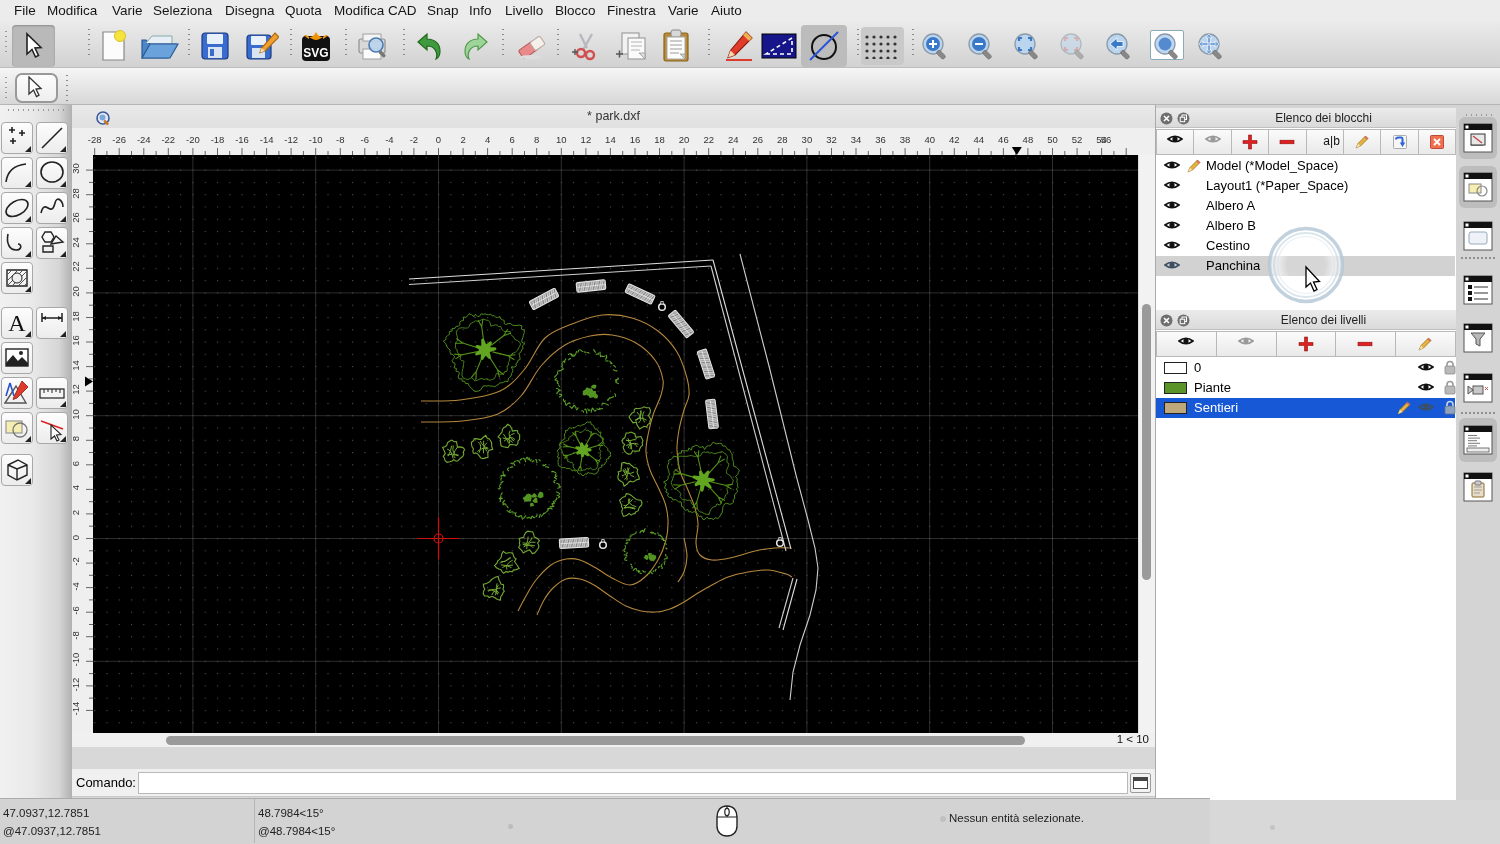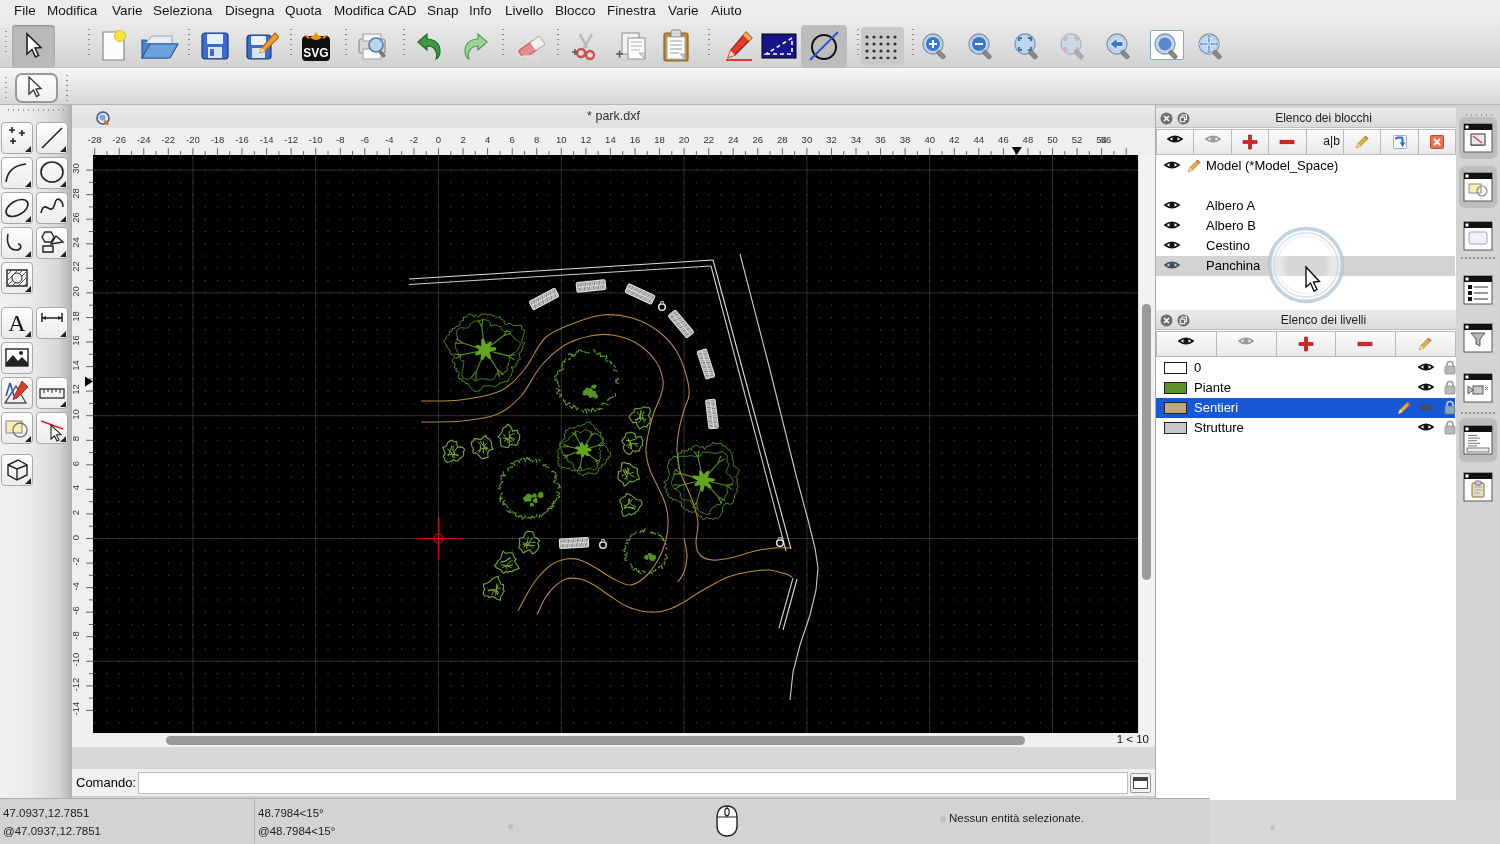--- a/index.html
+++ b/index.html
@@ -727,20 +727,26 @@
       </svg>
       <div class="row" style="top:51px;">
         <svg width="16" height="16" style="position:absolute;left:8px;top:4px;">
           <use href="#eye"></use>
         </svg>
         <svg width="16" height="16" style="position:absolute;left:30px;top:2px;">
           <use href="#pencil"></use>
         </svg>
         <div style="position:absolute;left:50px;top:2px;">Model (*Model_Space)</div>
       </div>
+      <div class="row" style="top:71px;">
+        <svg width="16" height="16" style="position:absolute;left:8px;top:4px;">
+          <use href="#eye"></use>
+        </svg>
+        <div style="position:absolute;left:50px;top:2px;">Layout1 (*Paper_Space)</div>
+      </div>
       <div class="row" style="top:91px;">
         <svg width="16" height="16" style="position:absolute;left:8px;top:4px;">
           <use href="#eye"></use>
         </svg>
         <div style="position:absolute;left:50px;top:2px;">Albero A</div>
       </div>
       <div class="row" style="top:111px;">
         <svg width="16" height="16" style="position:absolute;left:8px;top:4px;">
           <use href="#eye"></use>
         </svg>
@@ -814,30 +820,20 @@
         <div style="position:absolute;left:8px;top:4px;width:23px;height:12px;background:#bfa87c;border:1px solid #222;"></div>
         <div style="position:absolute;left:38px;top:2px;">Sentieri</div>
         <svg width="16" height="16" style="position:absolute;left:240px;top:2px;">
           <use href="#pencil"></use>
         </svg>
         <svg width="16" height="16" style="position:absolute;left:262px;top:4px;">
           <use href="#eyeb"></use>
         </svg>
         <svg width="16" height="16" style="position:absolute;left:286px;top:2px;">
           <use href="#lockb"></use>
-        </svg>
-      </div>
-      <div class="row" style="top:313px;">
-        <div style="position:absolute;left:8px;top:4px;width:23px;height:12px;background:#c6c6c6;border:1px solid #222;"></div>
-        <div style="position:absolute;left:38px;top:2px;">Strutture</div>
-        <svg width="16" height="16" style="position:absolute;left:262px;top:4px;">
-          <use href="#eye"></use>
-        </svg>
-        <svg width="16" height="16" style="position:absolute;left:286px;top:2px;">
-          <use href="#lock"></use>
         </svg>
       </div>
       <svg width="120" height="120" style="position:absolute;left:90px;top:100px;">
         <defs>
           <radialGradient id="rg">
             <stop offset="50%" stop-color="#ffffff" stop-opacity="0.1"></stop>
             <stop offset="72%" stop-color="#ffffff" stop-opacity="0.55"></stop>
             <stop offset="92%" stop-color="#ffffff" stop-opacity="0.6"></stop>
             <stop offset="100%" stop-color="#ffffff" stop-opacity="0"></stop>
           </radialGradient>

